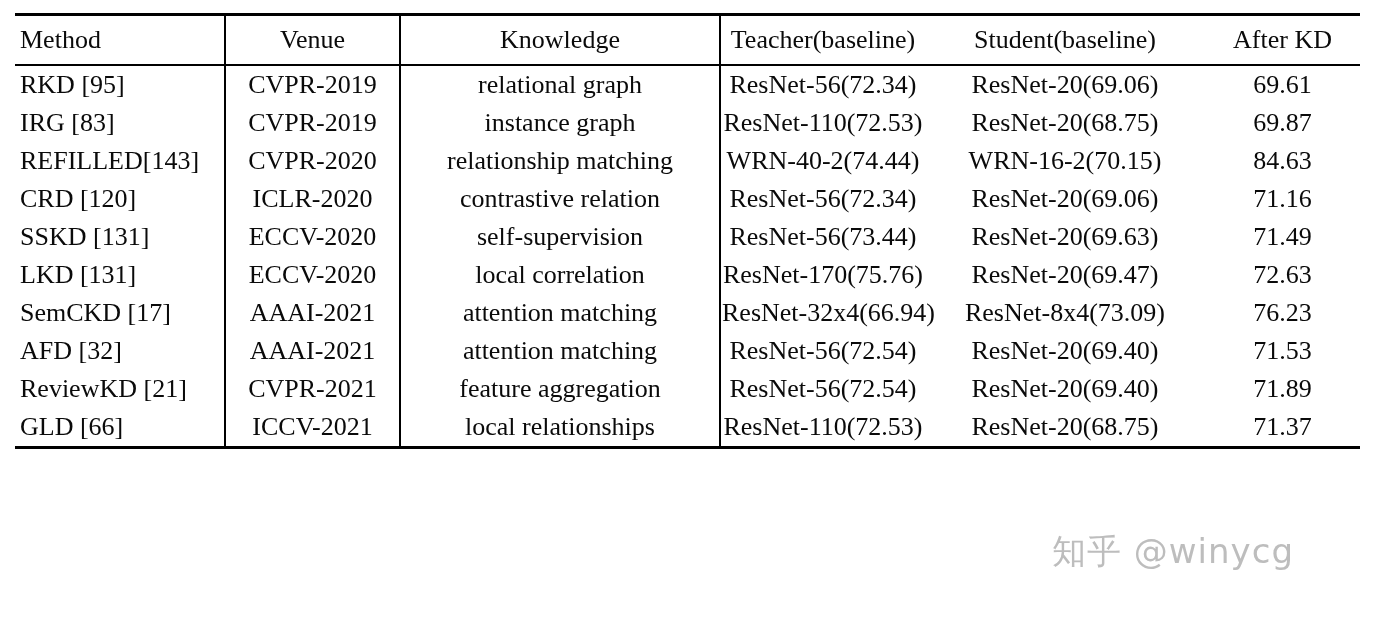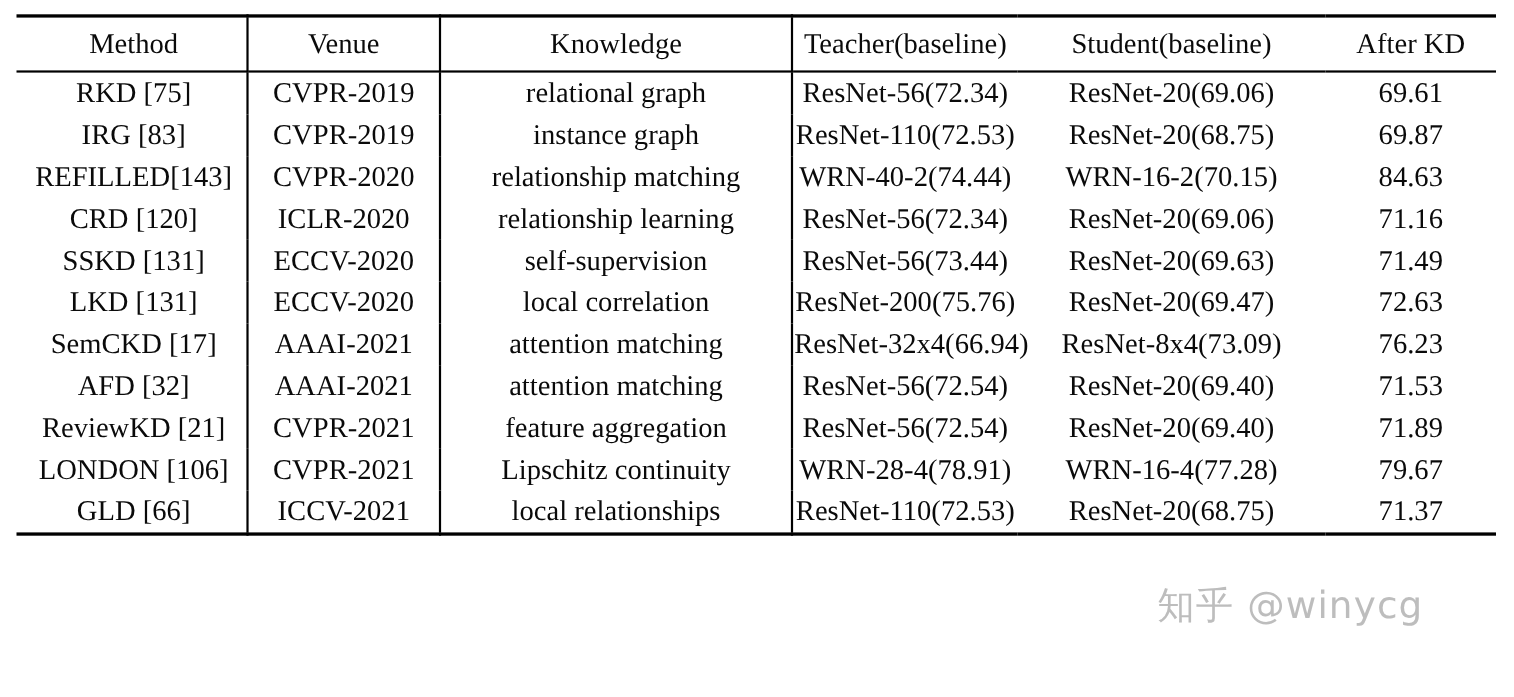--- a/index.html
+++ b/index.html
@@ -32,21 +32,21 @@
     overflow: visible;
     vertical-align: middle;
   }
   table.kd-table td {
     height: 36px;
     white-space: nowrap;
     overflow: visible;
     vertical-align: middle;
     line-height: 1;
   }
-  .c-method { text-align: center; padding-left: 5px; margin-top: 16px; }
+  .c-method { text-align: left; padding-left: 5px; margin-top: 16px; }
   .c-venue, .c-knowledge, .c-teacher, .c-student, .c-after { text-align: center; }
   .vbar { border-right: 2px solid #000; }
   .watermark {
     position: absolute;
     left: 1052px;
     top: 534px;
     font-size: 34px;
     line-height: 1;
     color: #b5b5b5;
     opacity: 0.88;
@@ -74,21 +74,21 @@
       <th class="c-method vbar">Method</th>
       <th class="c-venue vbar">Venue</th>
       <th class="c-knowledge vbar">Knowledge</th>
       <th class="c-teacher">Teacher(baseline)</th>
       <th class="c-student">Student(baseline)</th>
       <th class="c-after">After KD</th>
     </tr>
   </thead>
   <tbody>
     <tr>
-        <td class="c-method vbar">RKD [75]</td>
+        <td class="c-method vbar">RKD [95]</td>
         <td class="c-venue vbar">CVPR-2019</td>
         <td class="c-knowledge vbar">relational graph</td>
         <td class="c-teacher">ResNet-56(72.34)</td>
         <td class="c-student">ResNet-20(69.06)</td>
         <td class="c-after">69.61</td>
       </tr>
     <tr>
         <td class="c-method vbar">IRG [83]</td>
         <td class="c-venue vbar">CVPR-2019</td>
         <td class="c-knowledge vbar">instance graph</td>
@@ -100,38 +100,38 @@
         <td class="c-method vbar">REFILLED[143]</td>
         <td class="c-venue vbar">CVPR-2020</td>
         <td class="c-knowledge vbar">relationship matching</td>
         <td class="c-teacher">WRN-40-2(74.44)</td>
         <td class="c-student">WRN-16-2(70.15)</td>
         <td class="c-after">84.63</td>
       </tr>
     <tr>
         <td class="c-method vbar">CRD [120]</td>
         <td class="c-venue vbar">ICLR-2020</td>
-        <td class="c-knowledge vbar">relationship learning</td>
+        <td class="c-knowledge vbar">contrastive relation</td>
         <td class="c-teacher">ResNet-56(72.34)</td>
         <td class="c-student">ResNet-20(69.06)</td>
         <td class="c-after">71.16</td>
       </tr>
     <tr>
         <td class="c-method vbar">SSKD [131]</td>
         <td class="c-venue vbar">ECCV-2020</td>
         <td class="c-knowledge vbar">self-supervision</td>
         <td class="c-teacher">ResNet-56(73.44)</td>
         <td class="c-student">ResNet-20(69.63)</td>
         <td class="c-after">71.49</td>
       </tr>
     <tr>
         <td class="c-method vbar">LKD [131]</td>
         <td class="c-venue vbar">ECCV-2020</td>
         <td class="c-knowledge vbar">local correlation</td>
-        <td class="c-teacher">ResNet-200(75.76)</td>
+        <td class="c-teacher">ResNet-170(75.76)</td>
         <td class="c-student">ResNet-20(69.47)</td>
         <td class="c-after">72.63</td>
       </tr>
     <tr>
         <td class="c-method vbar">SemCKD [17]</td>
         <td class="c-venue vbar">AAAI-2021</td>
         <td class="c-knowledge vbar">attention matching</td>
         <td class="c-teacher">ResNet-32x4(66.94)</td>
         <td class="c-student">ResNet-8x4(73.09)</td>
         <td class="c-after">76.23</td>
@@ -146,28 +146,20 @@
       </tr>
     <tr>
         <td class="c-method vbar">ReviewKD [21]</td>
         <td class="c-venue vbar">CVPR-2021</td>
         <td class="c-knowledge vbar">feature aggregation</td>
         <td class="c-teacher">ResNet-56(72.54)</td>
         <td class="c-student">ResNet-20(69.40)</td>
         <td class="c-after">71.89</td>
       </tr>
     <tr>
-        <td class="c-method vbar">LONDON [106]</td>
-        <td class="c-venue vbar">CVPR-2021</td>
-        <td class="c-knowledge vbar">Lipschitz continuity</td>
-        <td class="c-teacher">WRN-28-4(78.91)</td>
-        <td class="c-student">WRN-16-4(77.28)</td>
-        <td class="c-after">79.67</td>
-      </tr>
-    <tr>
         <td class="c-method vbar">GLD [66]</td>
         <td class="c-venue vbar">ICCV-2021</td>
         <td class="c-knowledge vbar">local relationships</td>
         <td class="c-teacher">ResNet-110(72.53)</td>
         <td class="c-student">ResNet-20(68.75)</td>
         <td class="c-after">71.37</td>
       </tr>
   </tbody>
 </table>
 

